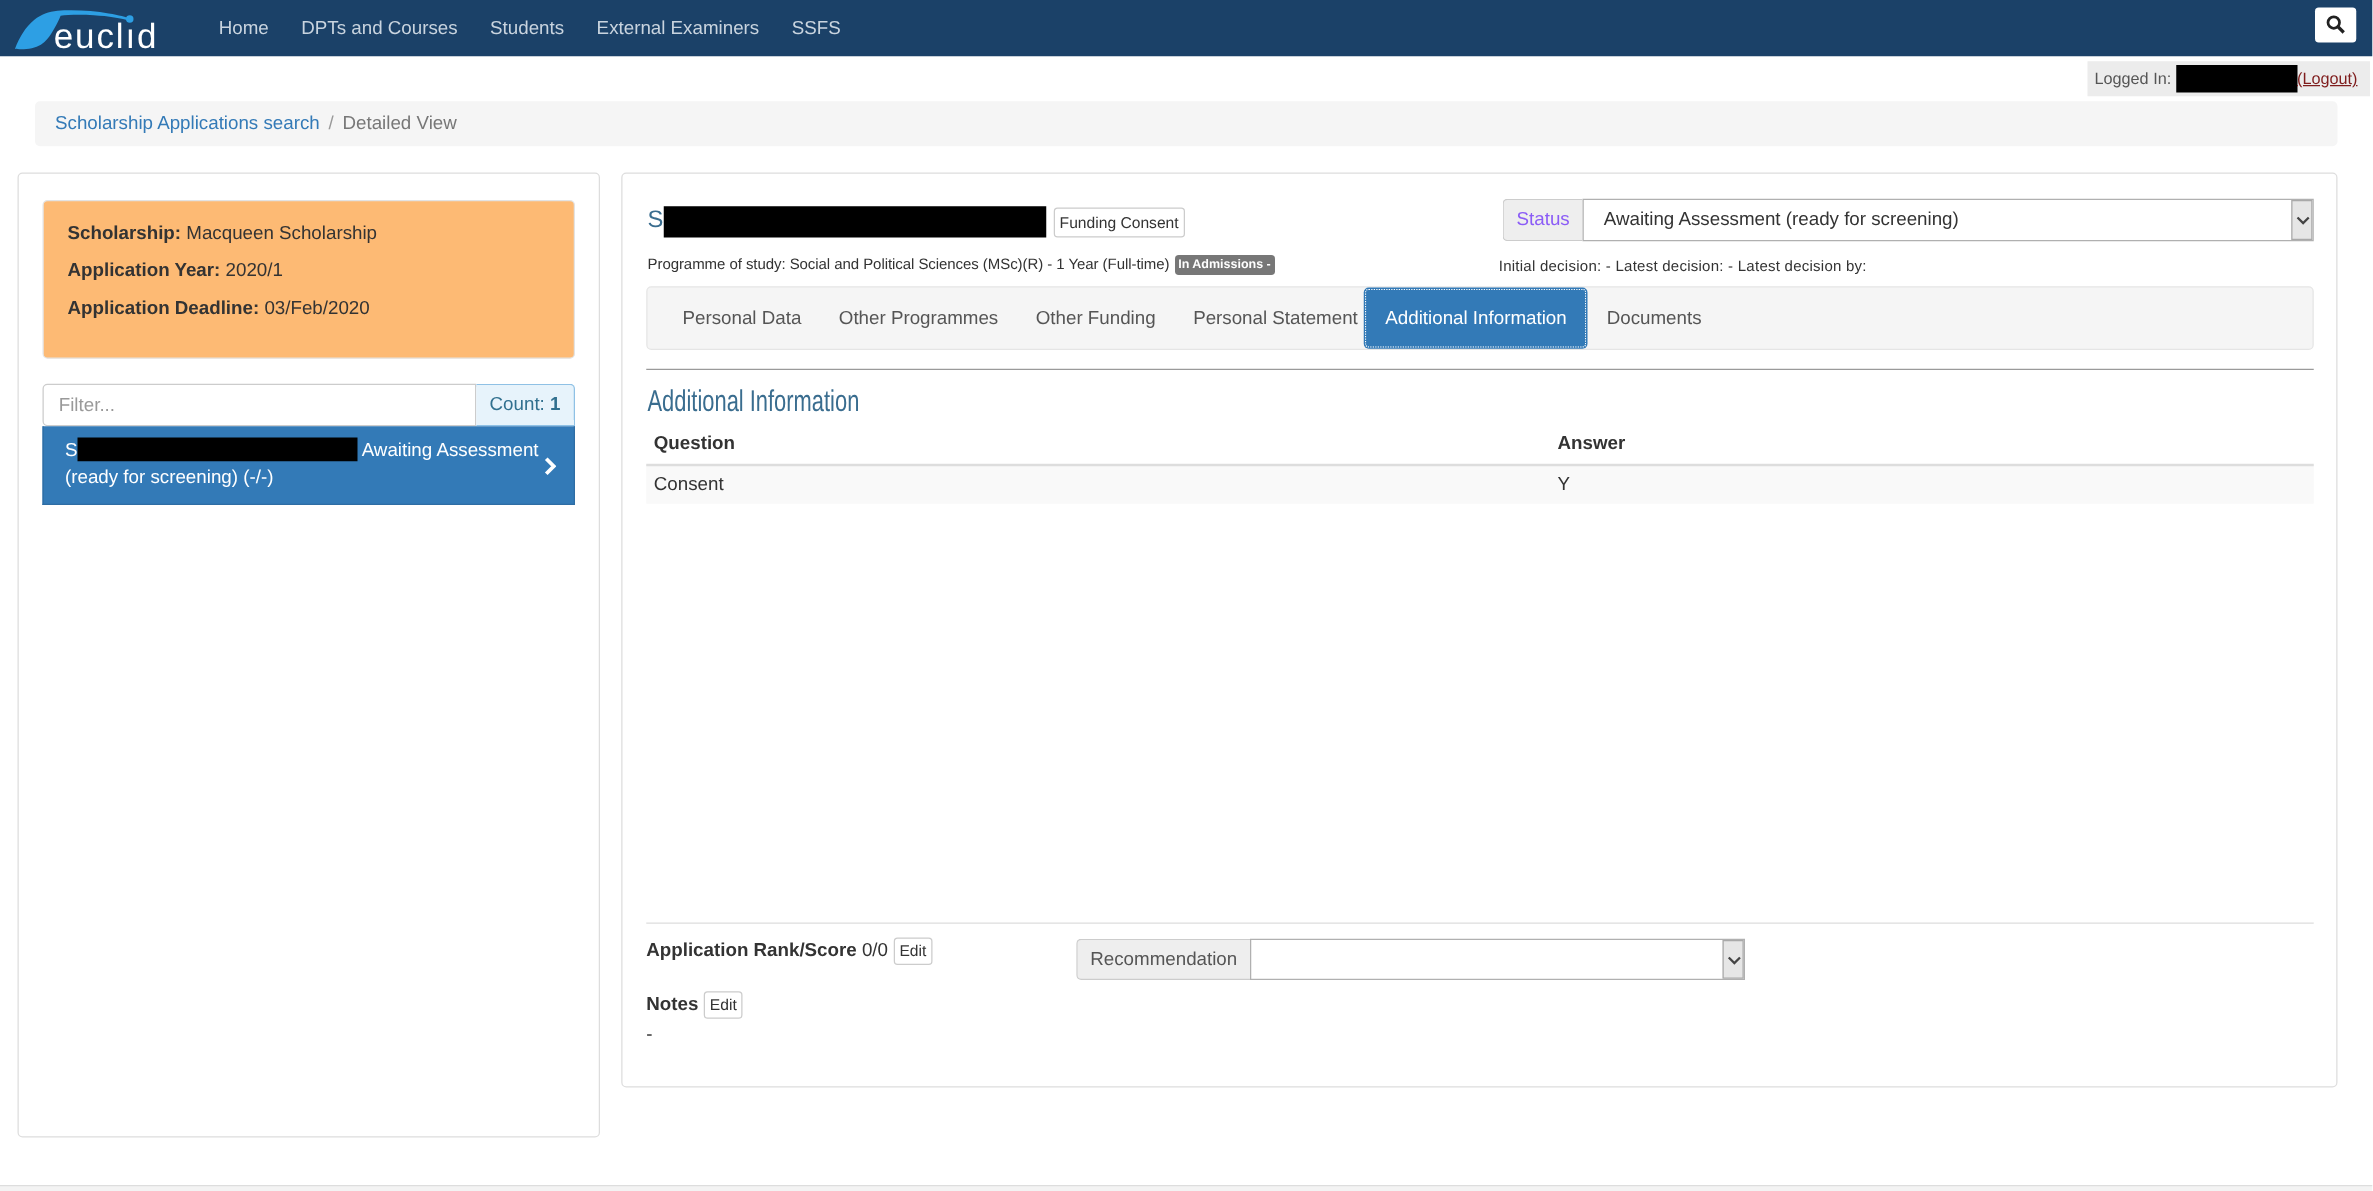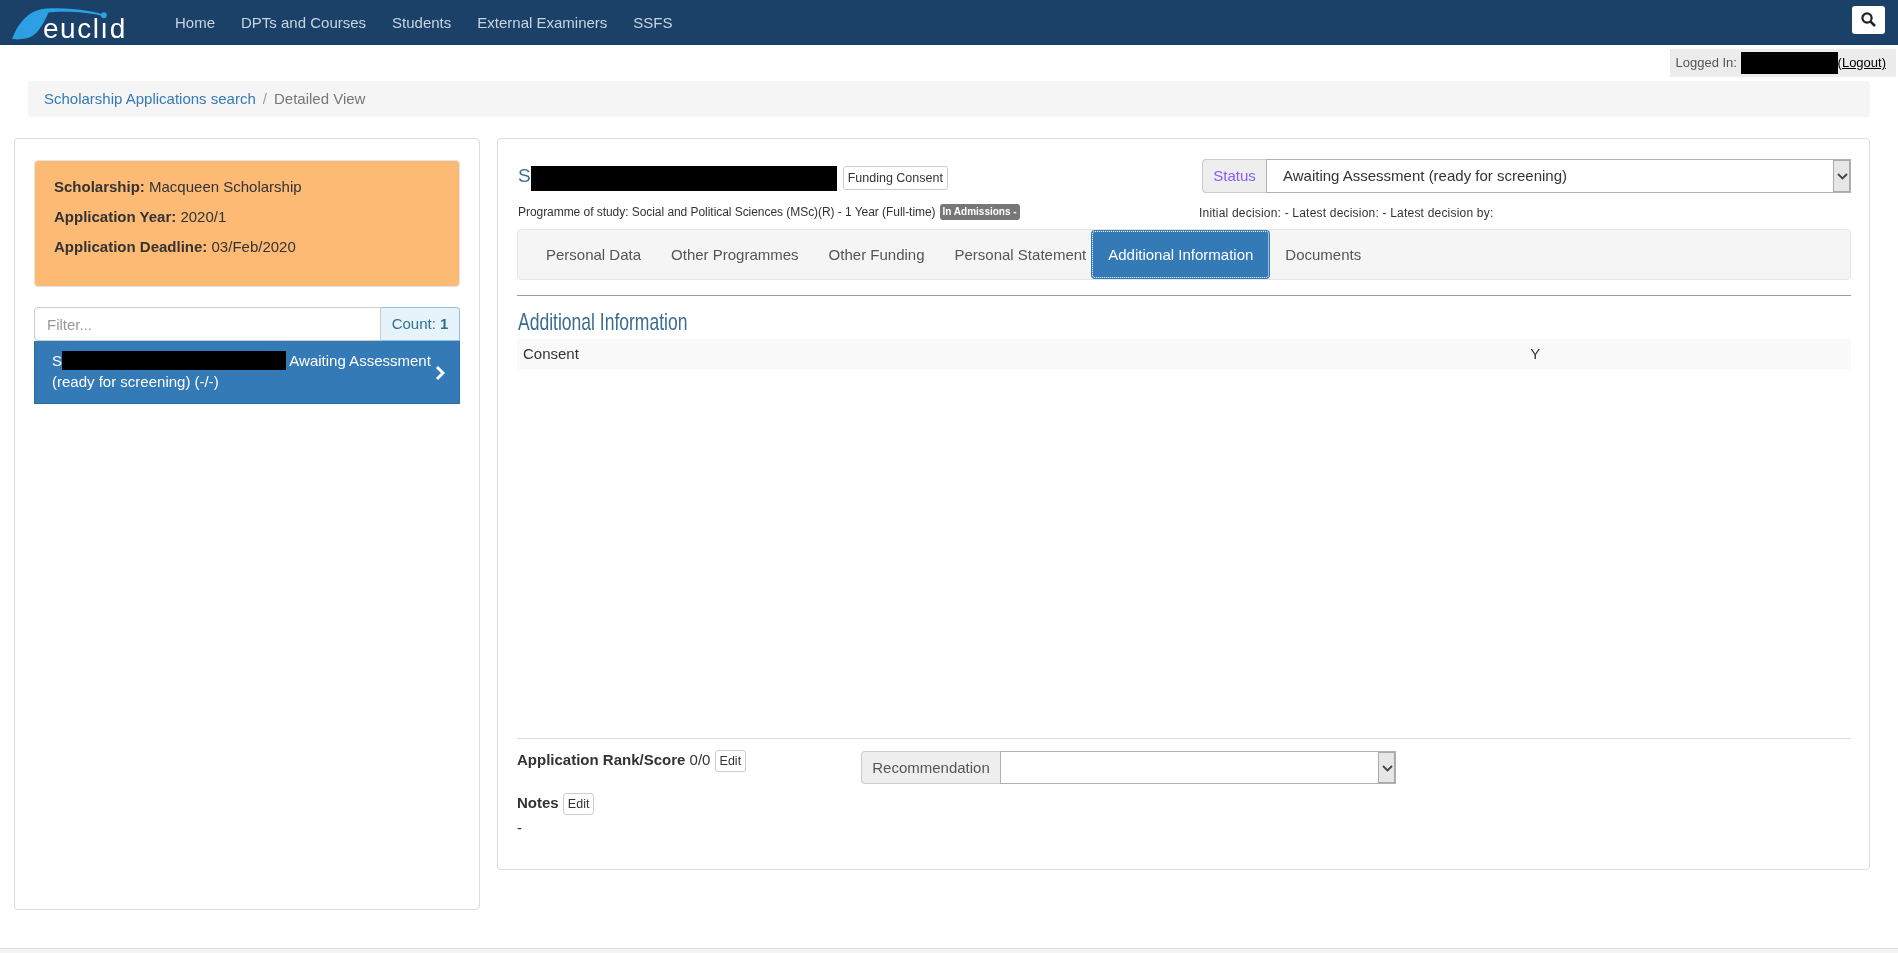--- a/index.html
+++ b/index.html
@@ -12,21 +12,21 @@
 .logo { position:absolute; left:5px; top:1px; }
 .nav { position:absolute; left:162px; top:0; height:45px; list-style:none; font-size:0; }
 .nav li { display:inline-block; }
 .nav li a { display:inline-block; line-height:45px; padding:0 13px; color:#c9d4df; font-size:15px; }
 .searchbtn { position:absolute; left:1852px; top:6px; width:33px; height:28px; background:#fff; border-radius:3px; }
 .searchbtn svg { position:absolute; left:8px; top:5px; }
 
 
 .loggedbox { position:absolute; left:1670px; top:49px; width:226px; height:28px; background:#ececec; font-size:13px; color:#555; text-align:right; padding-right:10px; line-height:27px; white-space:nowrap; }
 .loggedbox .blk { display:inline-block; width:97px; height:22px; background:#000; vertical-align:middle; margin-bottom:2px; }
-.loggedbox a { color:#000000; text-decoration:underline; }
+.loggedbox a { color:#7f1d1d; text-decoration:underline; }
 
 
 .breadcrumb { position:absolute; left:28px; top:81px; width:1842px; height:36px; background:#f5f5f5; border-radius:4px; line-height:36px; padding-left:16px; font-size:15px; }
 .breadcrumb a { color:#337ab7; }
 .breadcrumb .sep { color:#999; padding:0 7px; }
 .breadcrumb .cur { color:#777; }
 
 
 .leftcard { position:absolute; left:14px; top:138px; width:466px; height:772px; background:#fff; border:1px solid #ddd; border-radius:4px; }
 .well { margin:21px 19px 0 19px; background:#fdba74; border:1px solid #e3e3e3; border-radius:4px; padding:16px 19px 29px 19px; }
@@ -128,20 +128,24 @@
     </div>
   </div>
   <div class="decisions">Initial decision: - Latest decision: - Latest decision by:</div>
   <div class="tabbar">
     <a>Personal Data</a><a>Other Programmes</a><a>Other Funding</a><a>Personal Statement</a><a class="active">Additional Information</a><a>Documents</a>
   </div>
   <div class="divider"></div>
   <div class="h2ai">Additional Information</div>
   <table class="qtable">
     <tbody>
+        <tr>
+          <th class="q">Question</th>
+          <th>Answer</th>
+        </tr>
     <tr>
           <td>Consent</td>
           <td>Y</td>
         </tr>
   </tbody>
     </table>
   <div class="bottomsec">
     <div class="rankrow"><b>Application Rank/Score</b> 0/0 <span class="btn">Edit</span></div>
     <div class="recgroup">
       <div class="addon">Recommendation</div>

